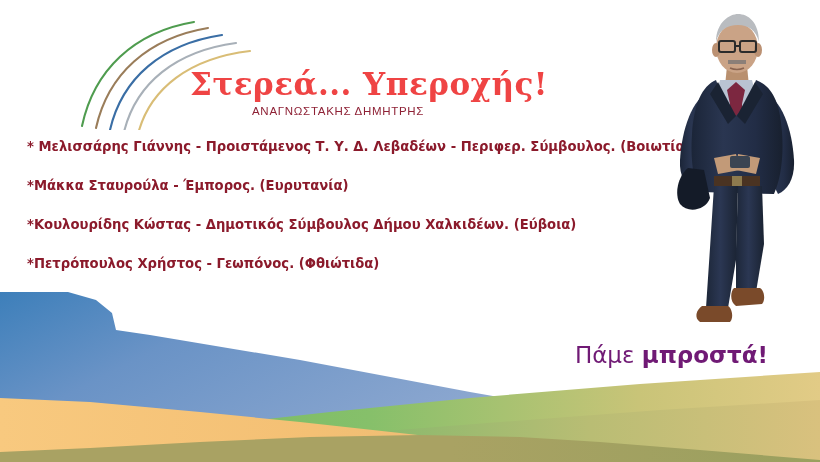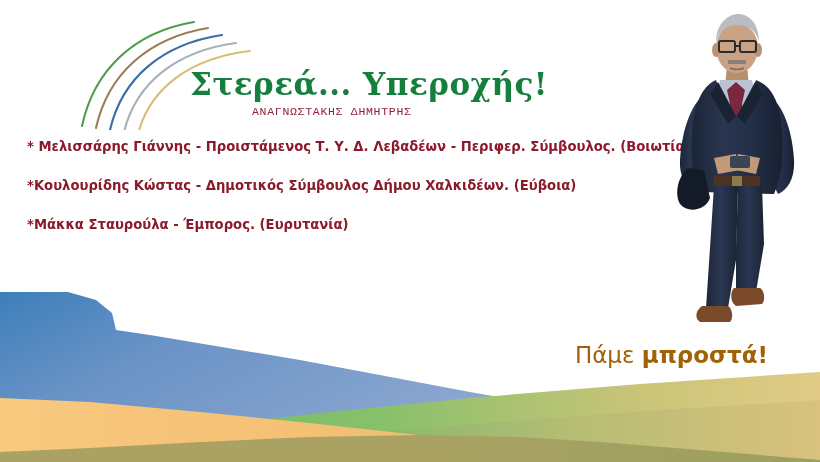--- a/index.html
+++ b/index.html
@@ -41,26 +41,26 @@
     top: 68px;
     width: 420px;
   }
   #brand-title {
     margin: 0;
     font-family: "DejaVu Serif", "Liberation Serif", serif;
     font-weight: bold;
     font-size: 31px;
     line-height: 1.05;
     letter-spacing: 0.5px;
-    color: #15803d;
+    color: #ef4444;
     white-space: nowrap;
   }
   #brand-subtitle {
     margin: 4px 0 0 62px;
-    font-family: Liberation Mono, monospace;
+    font-family: Liberation Sans, sans-serif;
     font-weight: normal;
     font-size: 11.5px;
     letter-spacing: 0.7px;
     color: #8e2135;
     white-space: nowrap;
   }
 
   
   #candidate-list {
     position: absolute;
@@ -80,21 +80,21 @@
     line-height: 18px;
     white-space: nowrap;
   }
 
   
   #slogan {
     position: absolute;
     right: 52px;
     top: 341px;
     text-align: right;
-    color: #a16207;
+    color: #701a75;
     font-family: "DejaVu Sans", "Liberation Sans", sans-serif;
     line-height: 1.22;
   }
   .slogan-line { font-size: 23px; white-space: nowrap; }
   .slogan-light { font-weight: normal; }
   .slogan-bold  { font-weight: bold; }
 
   
   #person-photo {
     position: absolute;
@@ -175,22 +175,23 @@
     </g>
   </svg>
 
   <div id="headline-block">
     <div id="brand-title">Στερεά... Υπεροχής!</div>
     <div id="brand-subtitle">ΑΝΑΓΝΩΣΤΑΚΗΣ ΔΗΜΗΤΡΗΣ</div>
   </div>
 
   <ul id="candidate-list">
     <li class="candidate-row">* Μελισσάρης Γιάννης - Προιστάμενος Τ. Υ. Δ. Λεβαδέων - Περιφερ. Σύμβουλος. (Βοιωτία)</li>
+    <li class="candidate-row">*Μάκκα Σταυρούλα - Έμπορος. (Ευρυτανία)</li>
     <li class="candidate-row">*Κουλουρίδης Κώστας - Δημοτικός Σύμβουλος Δήμου Χαλκιδέων. (Εύβοια)</li>
-    <li class="candidate-row">*Μάκκα Σταυρούλα - Έμπορος. (Ευρυτανία)</li>
+    <li class="candidate-row">*Πετρόπουλος Χρήστος - Γεωπόνος. (Φθιώτιδα)</li>
   </ul>
 
   <div id="slogan">
     <div class="slogan-line">
       <span class="slogan-light">Πάμε </span><span class="slogan-bold">μπροστά!</span>
     </div>
   </div>
 
   <svg id="person-photo" viewBox="0 0 168 320">
     <defs>

